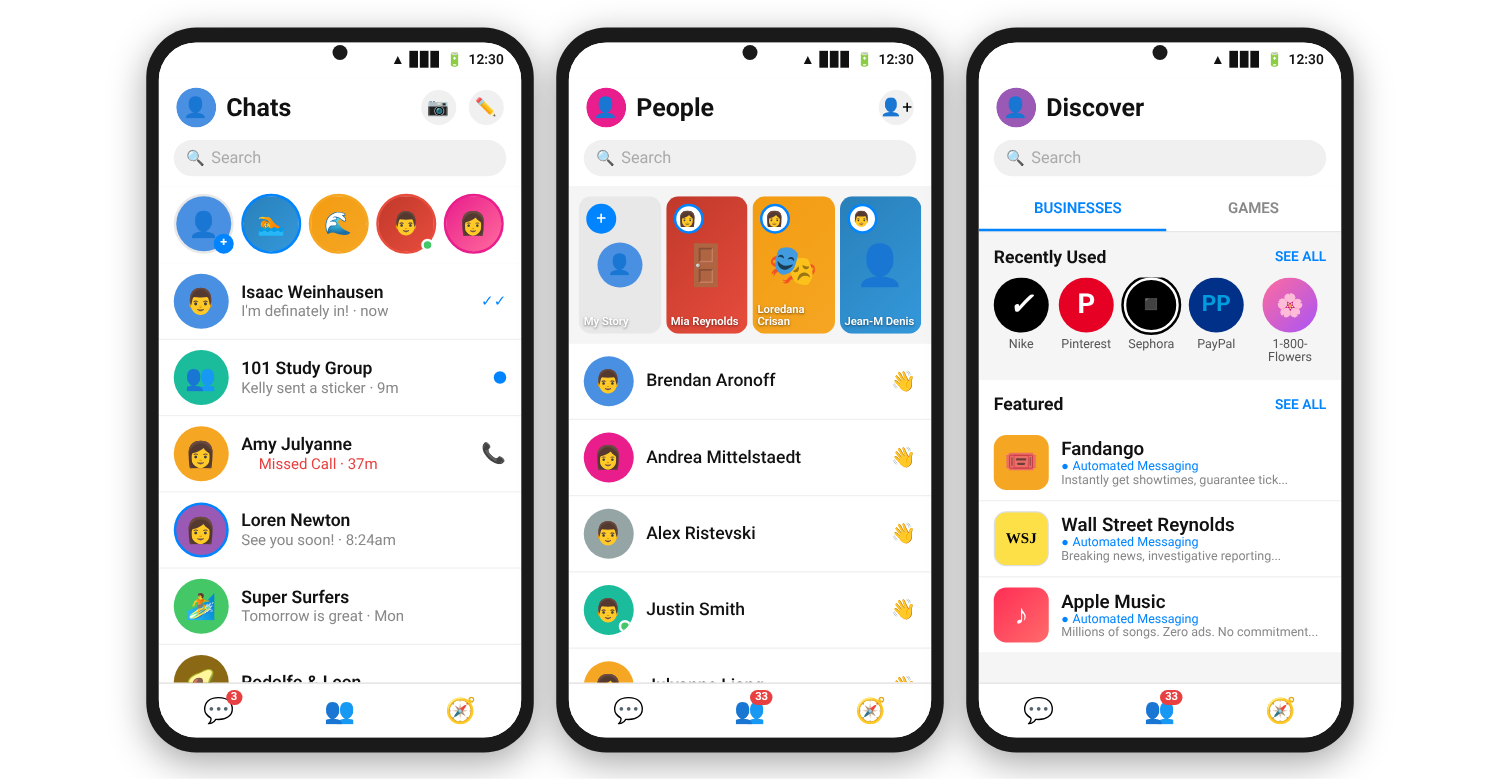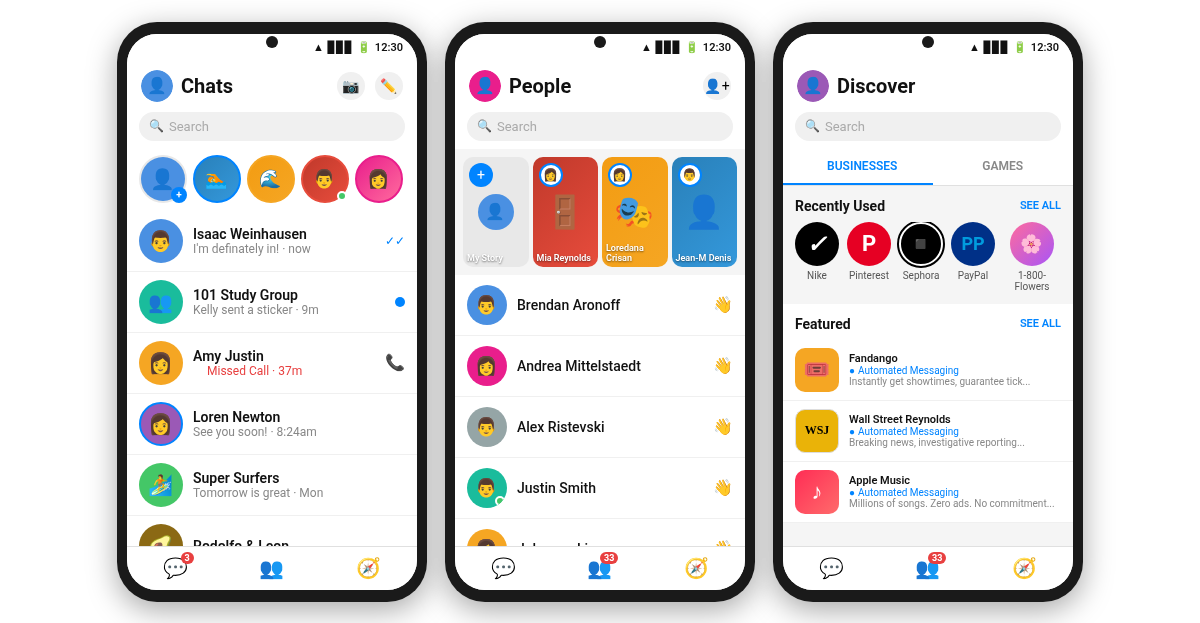--- a/index.html
+++ b/index.html
@@ -459,21 +459,21 @@
       gap: 10px;
       padding: 8px 12px;
       border-bottom: 0.5px solid #f0f0f0;
       cursor: pointer;
     }
     .featured-info {
       flex: 1;
       min-width: 0;
     }
     .featured-name {
-      font-size: 11px;
+      font-size: 15px;
       font-weight: 600;
       color: #111;
     }
     .featured-meta {
       font-size: 10px;
       color: #0084ff;
       display: flex;
       align-items: center;
       gap: 3px;
     }
@@ -557,21 +557,21 @@
       border-radius: 50%;
       display: flex;
       align-items: center;
       justify-content: center;
     }
 
     .wsj-logo {
       width: 44px;
       height: 44px;
       border-radius: 10px;
-      background: #eab308;
+      background: #fde047;
       border: 1px solid #ddd;
       display: flex;
       align-items: center;
       justify-content: center;
       font-size: 12px;
       font-weight: 900;
       color: #000;
       font-family: Georgia, serif;
     }
     .fandango-logo {
@@ -715,21 +715,21 @@
             <div class="chat-preview">Kelly sent a sticker · 9m</div>
           </div>
           <div class="chat-meta">
             <div class="unread-dot"></div>
           </div>
         </div>
 
         <div class="chat-item">
           <div class="chat-avatar av-orange">👩</div>
           <div class="chat-info">
-            <div class="chat-name">Amy Justin</div>
+            <div class="chat-name">Amy Julyanne</div>
             <div class="chat-preview missed">Missed Call · 37m</div>
           </div>
           <div class="chat-meta">
             <span class="call-icon">📞</span>
           </div>
         </div>
 
         <div class="chat-item">
           <div class="chat-avatar av-purple" style="border:2px solid #0084ff;">👩</div>
           <div class="chat-info">

